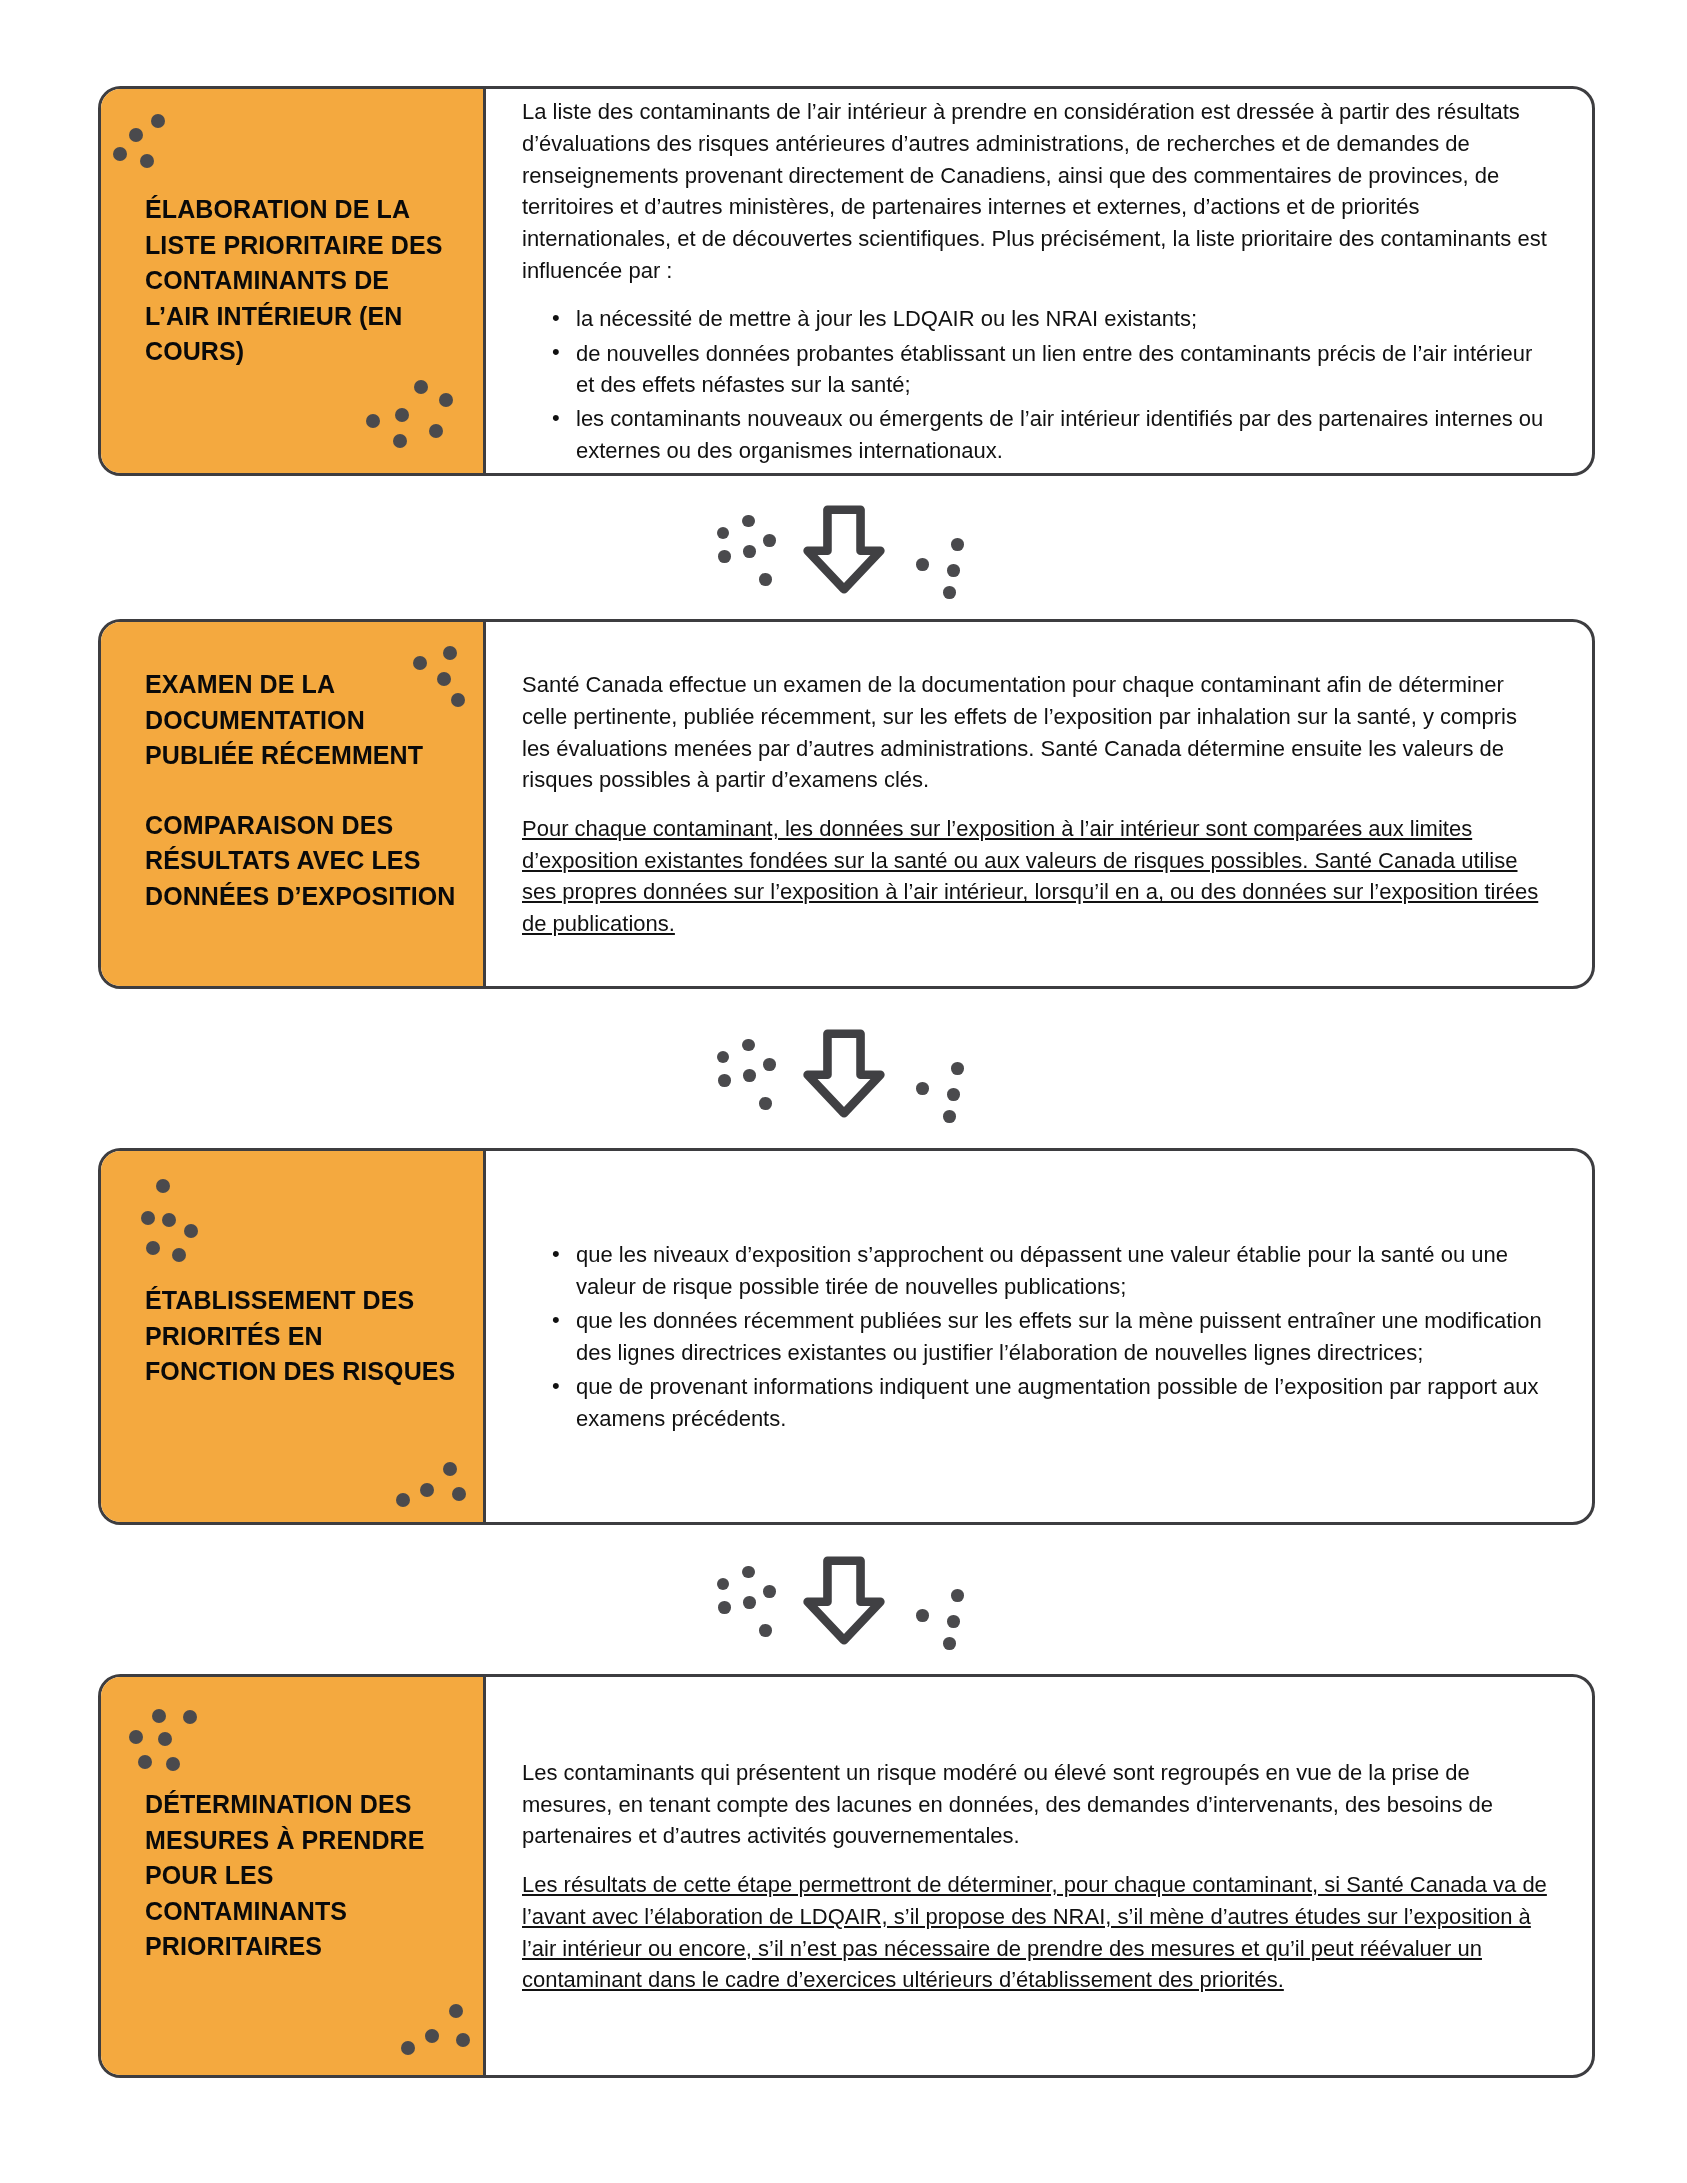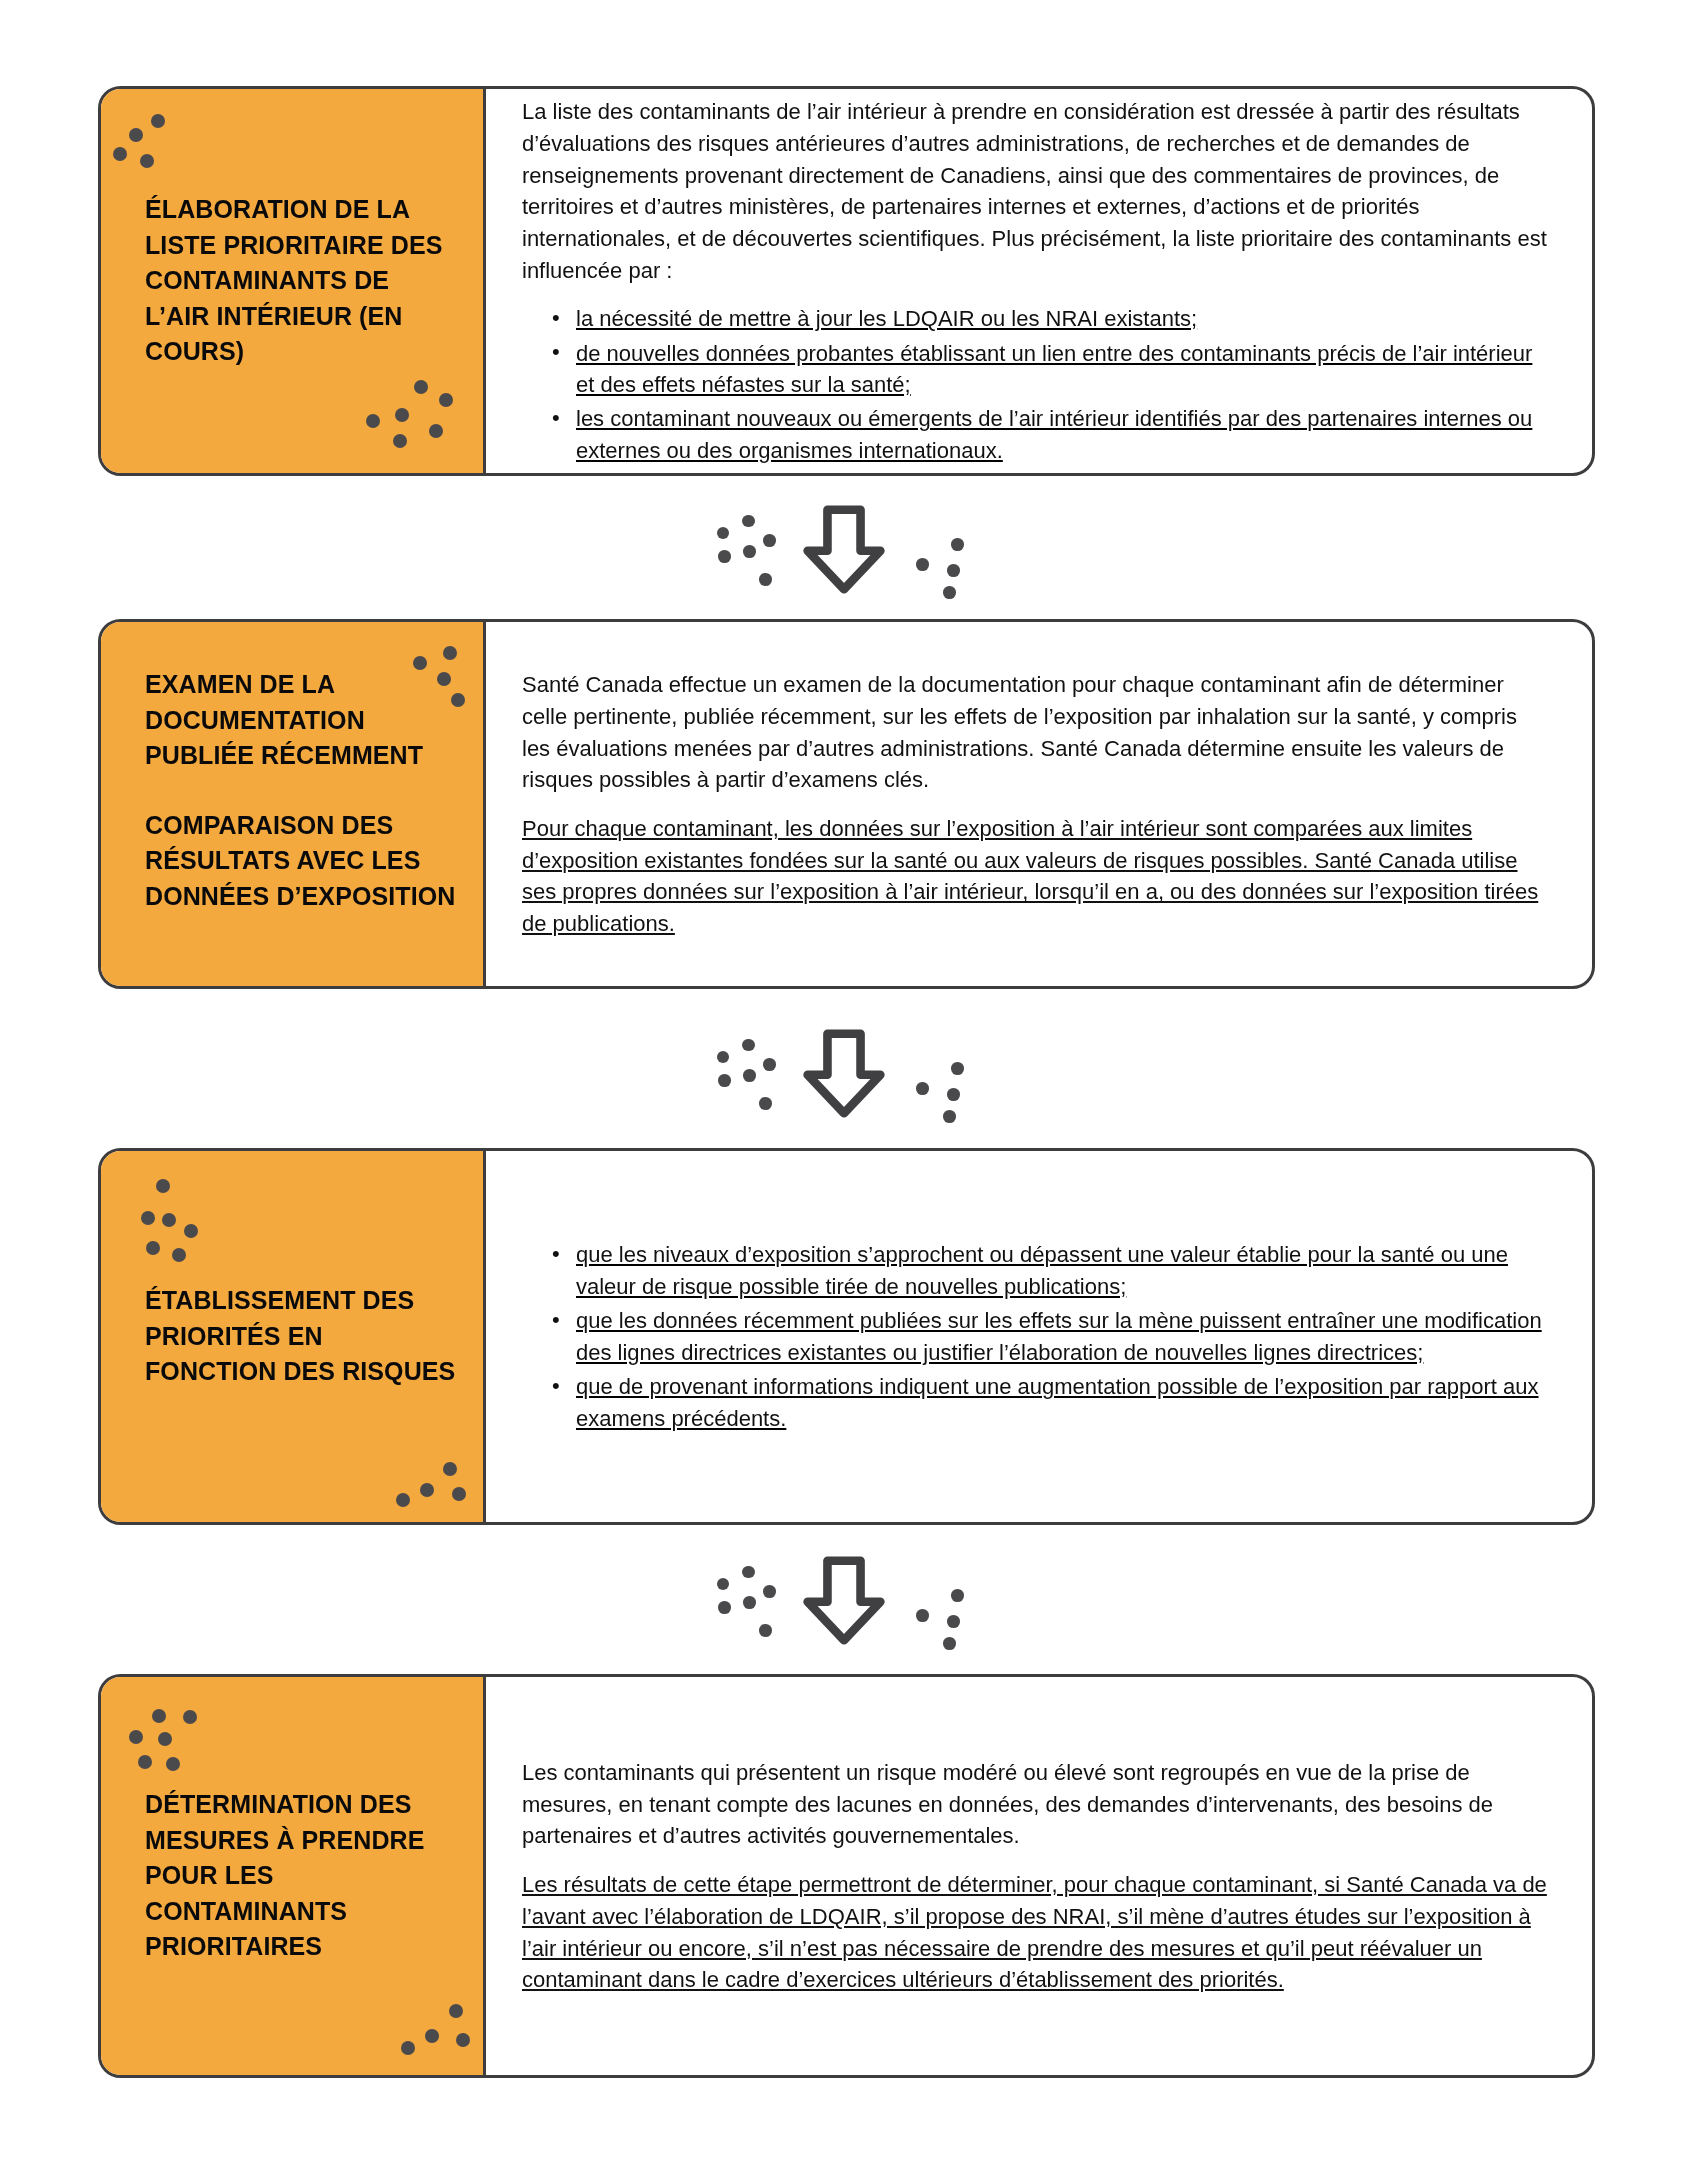--- a/index.html
+++ b/index.html
@@ -80,21 +80,20 @@
     line-height: 1.44;
     color: #111111;
     margin: 0 0 17px 0;
   }
   .body-para:last-child { margin-bottom: 0; text-decoration: underline; }
 
   .body-list {
     margin: 0;
     padding: 0 0 0 30px;
     list-style: none;
-    text-decoration: underline;
   }
   .body-list li {
     position: relative;
     font-size: 22px;
     line-height: 1.44;
     color: #111111;
     margin-bottom: 2.6px;
     padding-left: 24px;
   }
   .body-list li:last-child { margin-bottom: 0; }
@@ -180,21 +179,21 @@
         <span style="left:26.5px; top:54px;"></span>
       </div>
       <div class="step-title">ÉLABORATION DE LA LISTE PRIORITAIRE DES CONTAMINANTS DE L’AIR INTÉRIEUR (EN COURS)</div>
     </div>
 
     <div class="step-body-panel">
       <p class="body-para">La liste des contaminants de l’air intérieur à prendre en considération est dressée à partir des résultats d’évaluations des risques antérieures d’autres administrations, de recherches et de demandes de renseignements provenant directement de Canadiens, ainsi que des commentaires de provinces, de territoires et d’autres ministères, de partenaires internes et externes, d’actions et de priorités internationales, et de découvertes scientifiques. Plus précisément, la liste prioritaire des contaminants est influencée par :</p>
       <ul class="body-list">
         <li>la nécessité de mettre à jour les LDQAIR ou les NRAI existants;</li>
         <li>de nouvelles données probantes établissant un lien entre des contaminants précis de l’air intérieur et des effets néfastes sur la santé;</li>
-        <li>les contaminant nouveaux ou émergents de l’air intérieur identifiés par des partenaires internes ou externes ou des organismes internationaux.</li>
+        <li>les contaminants nouveaux ou émergents de l’air intérieur identifiés par des partenaires internes ou externes ou des organismes internationaux.</li>
       </ul>
     </div>
   </div>
 
   <div class="connector" style="top:500px;">
     <div class="connector-inner">
       <div class="conn-dots">
         <span style="left:18.5px; top:26.5px;"></span>
         <span style="left:44px; top:14.6px;"></span>
         <span style="left:20px; top:50px;"></span>

